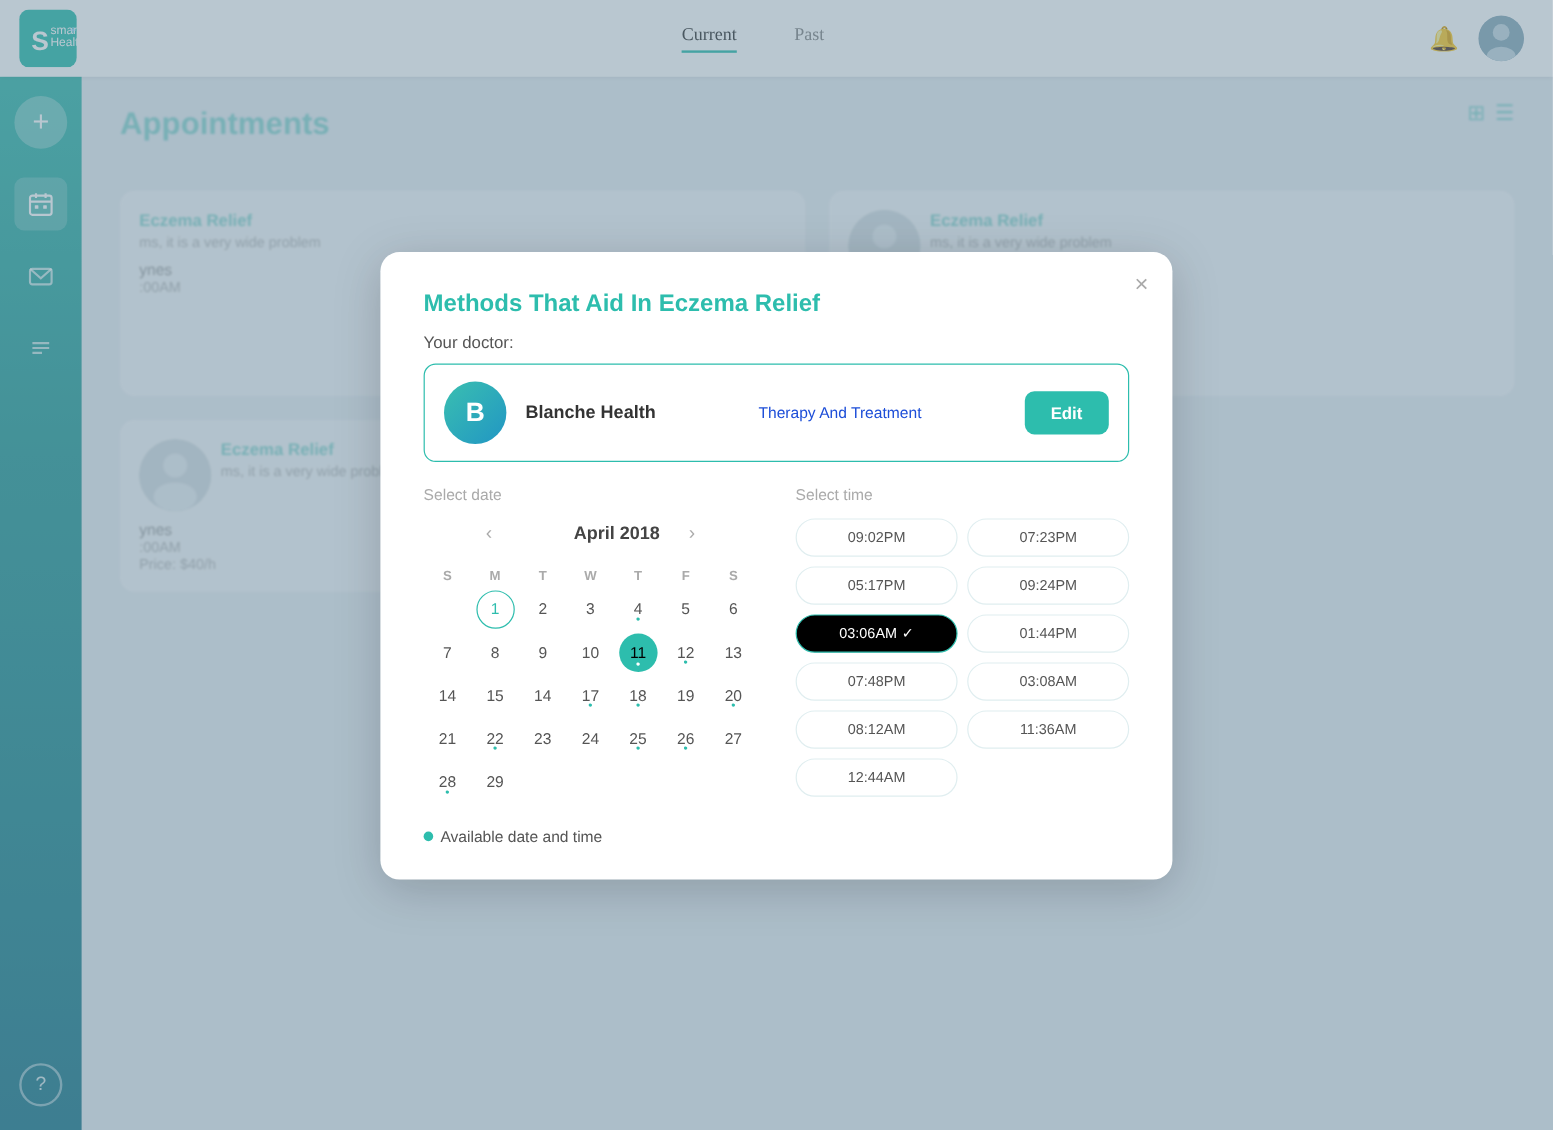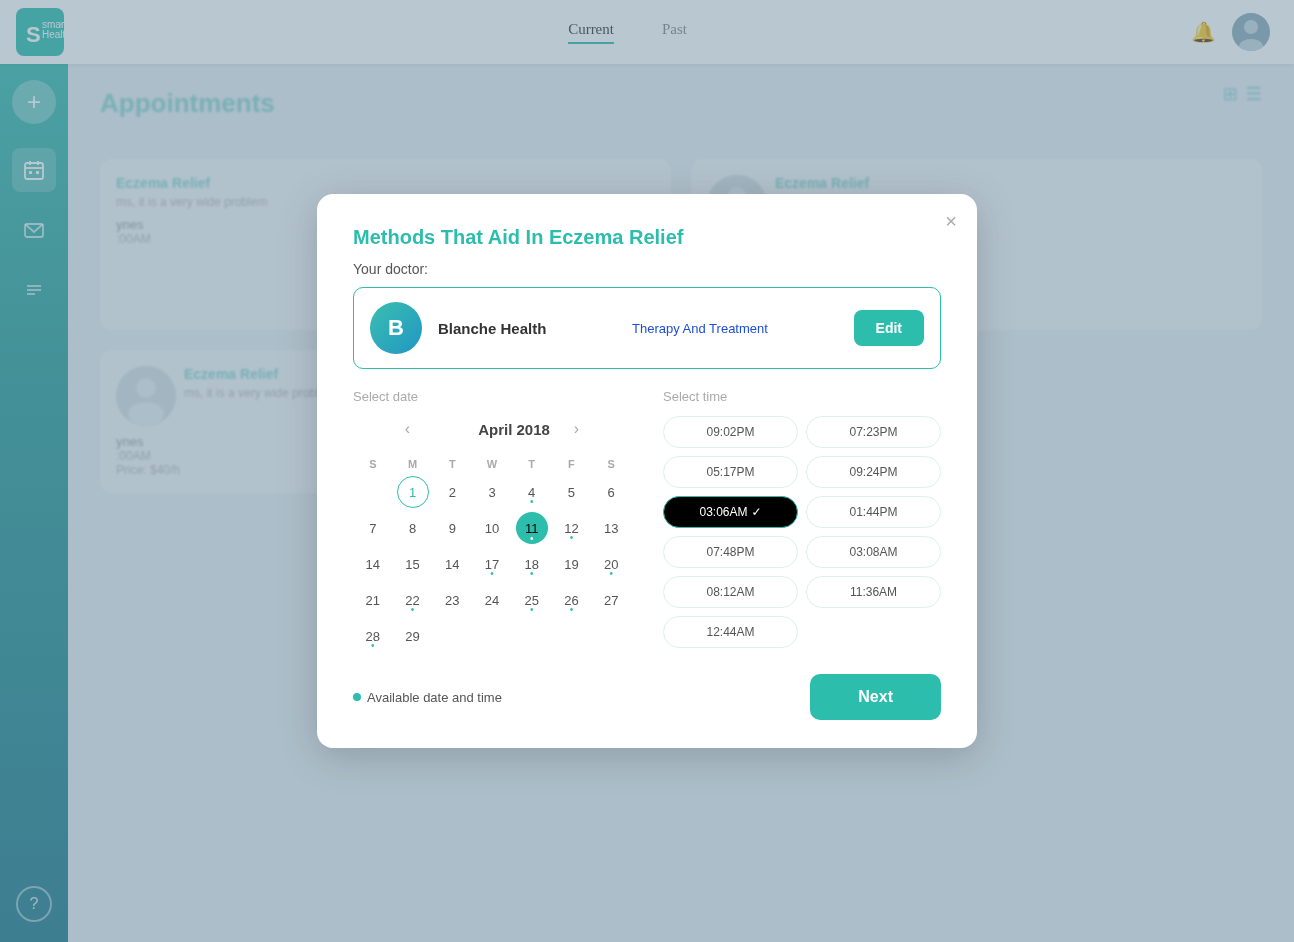--- a/index.html
+++ b/index.html
@@ -367,16 +367,15 @@
             <div class="time-slot">12:44AM</div>
           </div>
       </div>
     </div>
 
     <div class="modal-footer">
       <div class="legend">
         <div class="legend-dot"></div>
         <span>Available date and time</span>
       </div>
-      <button class="next-btn">Next</button>
     </div>
   </div>
 </div>
 
 </body></html>

